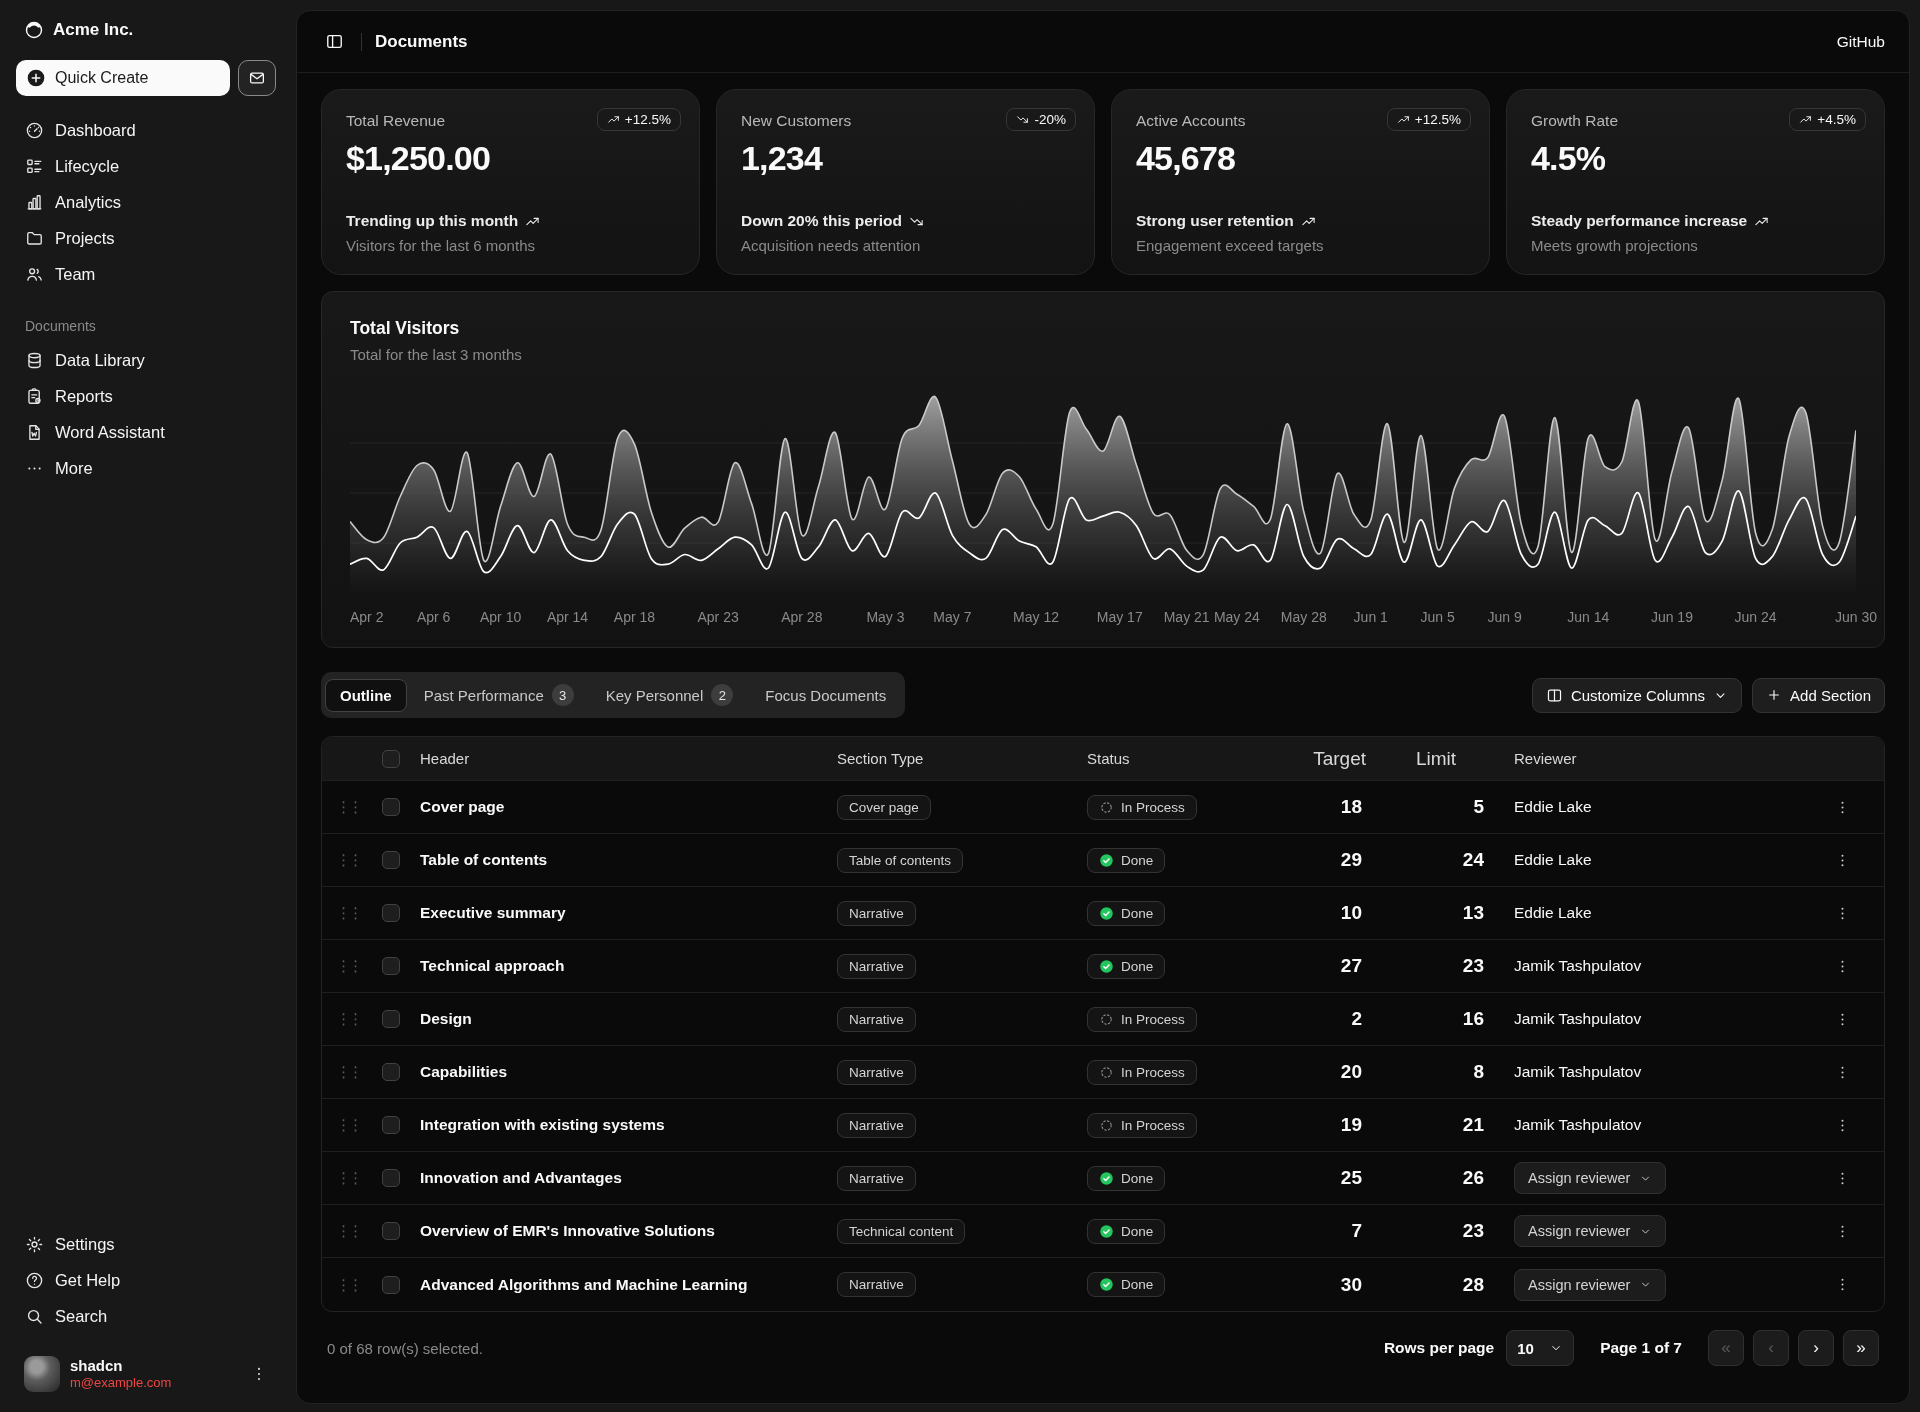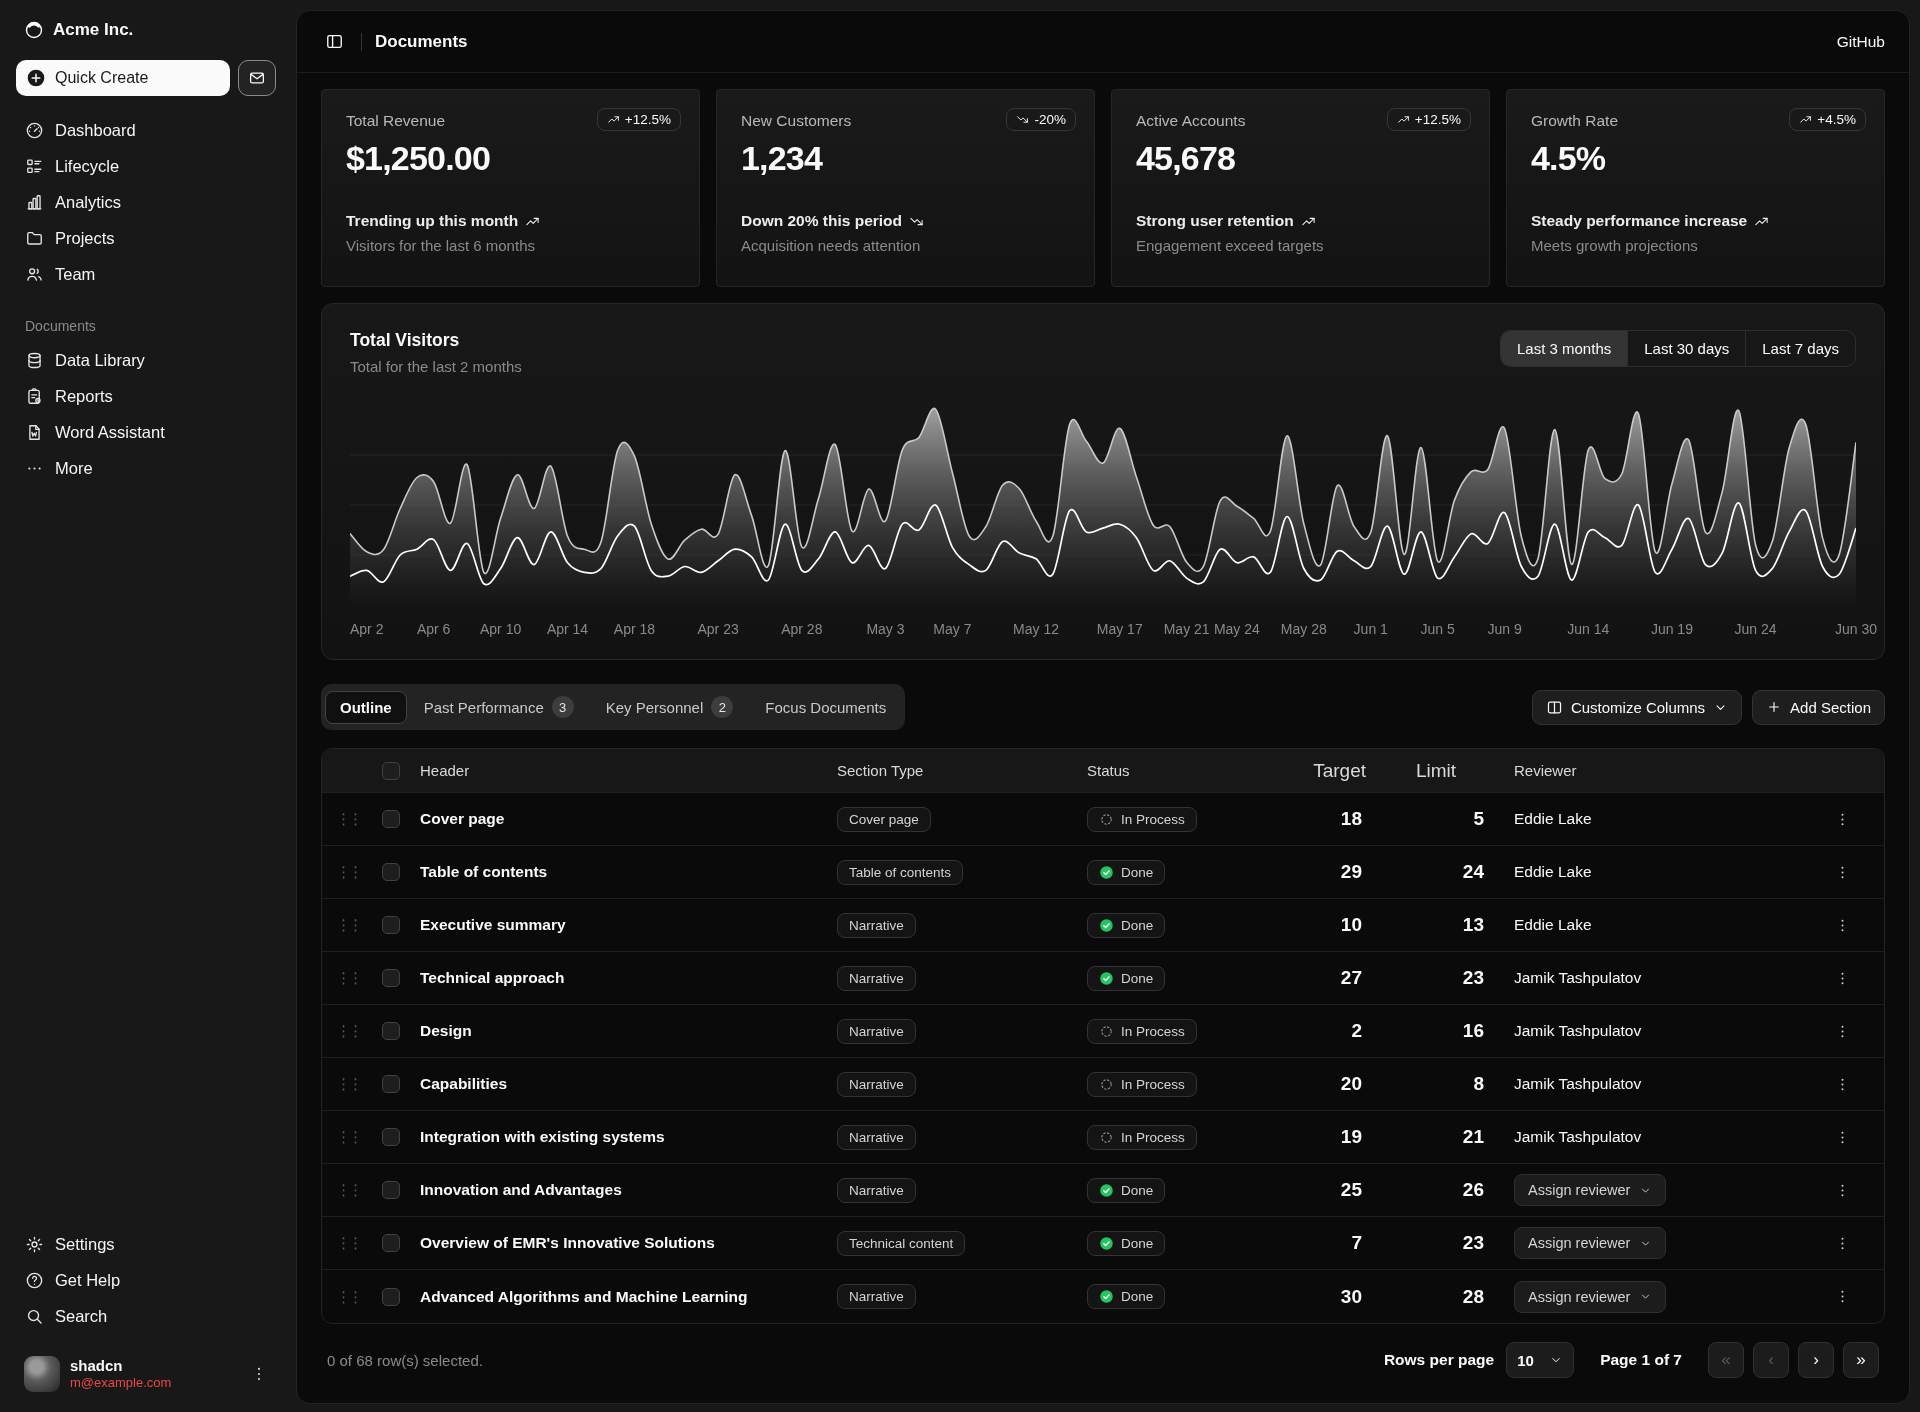--- a/index.html
+++ b/index.html
@@ -40,22 +40,22 @@
   .main { position:absolute; left:296px; top:10px; right:10px; bottom:8px; background:#0a0a0a;
     border:1px solid #232323; border-radius:14px; overflow:hidden; }
   .topbar { height:62px; display:flex; align-items:center; gap:13px; padding:0 24px; border-bottom:1px solid #1e1e1e; }
   .topbar .sep { width:1px; height:18px; background:#333; }
   .page-title { font-size:17px; font-weight:700; }
   .gh-link { margin-left:auto; font-size:15.5px; font-weight:500; cursor:pointer; }
   .panel-toggle { background:none; border:none; color:#fafafa; cursor:pointer; padding:4px; border-radius:6px; }
 
   
   .cards { display:grid; grid-template-columns:repeat(4,1fr); gap:16px; margin:16px 24px 0; }
-  .card { background:linear-gradient(180deg,#1a1a1a, #131313); border:1px solid #262626; border-radius:4px;
-    padding:22px 24px 32px; position:relative; min-height:186px; }
+  .card { background:linear-gradient(180deg,#1a1a1a, #131313); border:1px solid #262626; border-radius:20px;
+    padding:22px 24px 20px; position:relative; min-height:186px; }
   .card-label { font-size:15.5px; color:#b8b8b8; }
   .card-badge { position:absolute; top:18px; right:18px; display:flex; align-items:center; gap:5px;
     border:1px solid #363636; border-radius:8px; padding:3px 9px; font-size:13.5px; color:#fafafa; }
   .card-value { font-size:34px; font-weight:700; letter-spacing:-0.8px; margin-top:9px; }
   .card-line1 { display:flex; align-items:center; gap:7px; font-size:15.5px; font-weight:600; margin-top:34px; color:#ececec; }
   .card-line2 { font-size:15px; color:#8a8a8a; margin-top:7px; }
 
   
   .chart-card { margin:16px 24px 0; background:linear-gradient(180deg,#181818,#121212);
     border:1px solid #262626; border-radius:12px; padding:26px 28px 16px; }
@@ -397,27 +397,22 @@
           </span>
         </div>
         <div class="card-line2">Meets growth projections</div>
       </div>
     </div>
 
   <section class="chart-card">
     <div class="chart-head">
       <div>
         <div class="chart-title">Total Visitors</div>
-        <div class="chart-sub">Total for the last 2 months</div>
-      </div>
-      <div class="range-group" id="range-group">
-          <button class="range-btn active">Last 3 months</button>
-          <button class="range-btn">Last 30 days</button>
-          <button class="range-btn">Last 7 days</button>
-        </div>
+        <div class="chart-sub">Total for the last 3 months</div>
+      </div>
     </div>
     <div class="chart-wrap">
       <svg id="chart-svg" width="100%" height="200" preserveAspectRatio="none" viewBox="0 0 1500 200">
           <defs>
             <linearGradient id="gTot" x1="0" y1="0" x2="0" y2="200" gradientUnits="userSpaceOnUse">
               <stop offset="0" stop-color="#ababab" stop-opacity="0.95"></stop>
               <stop offset="1" stop-color="#1f1f1f" stop-opacity="0.25"></stop>
             </linearGradient>
             <linearGradient id="gMob" x1="0" y1="0" x2="0" y2="200" gradientUnits="userSpaceOnUse">
               <stop offset="0" stop-color="#8f8f8f" stop-opacity="0.9"></stop>

